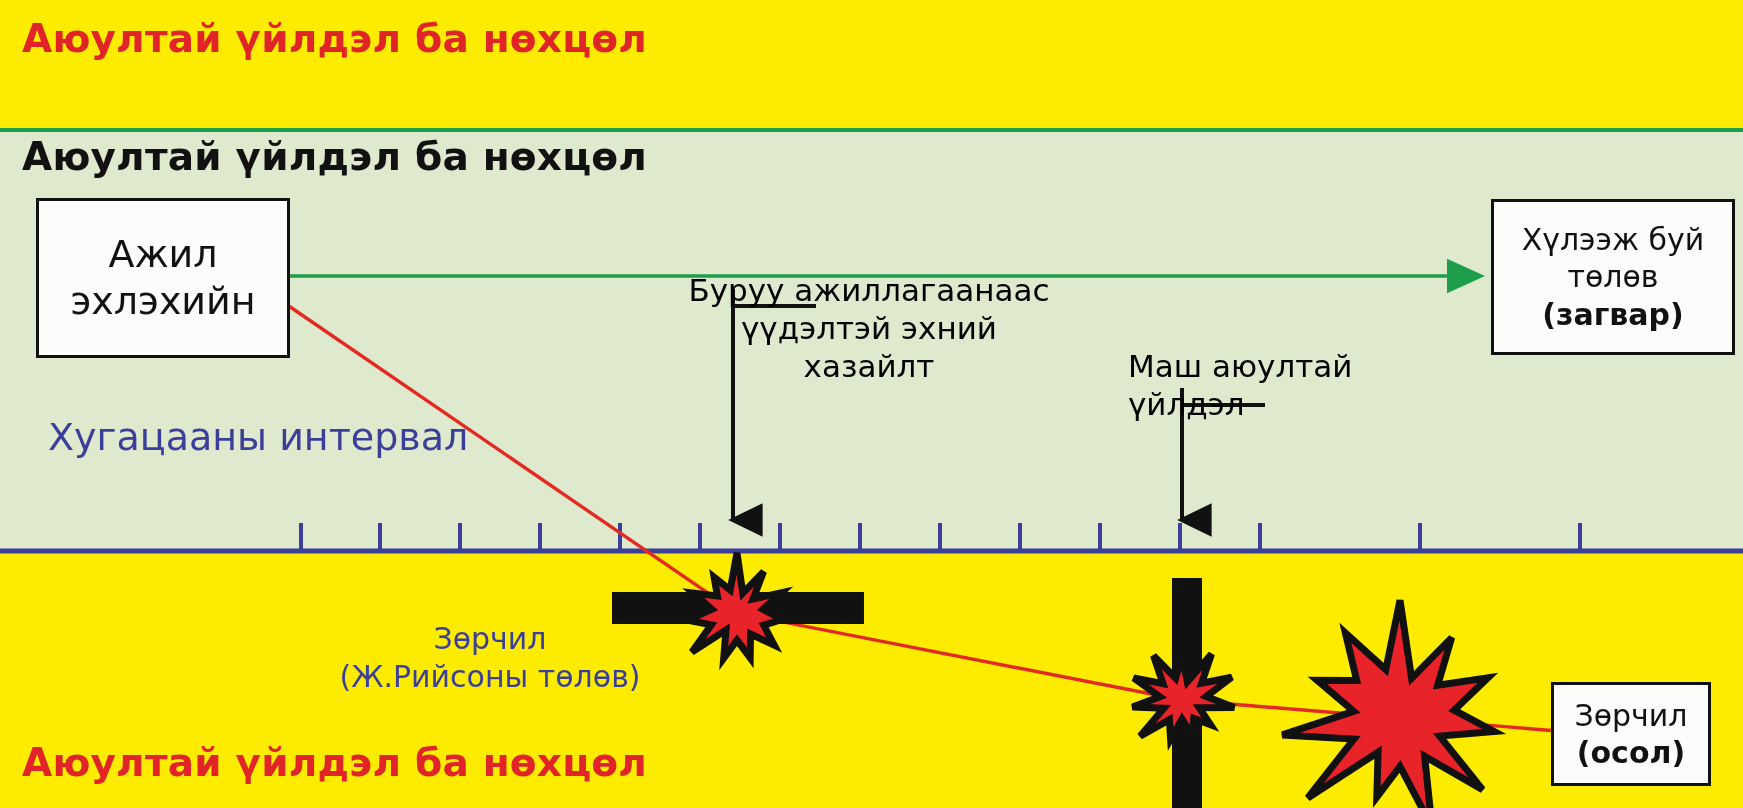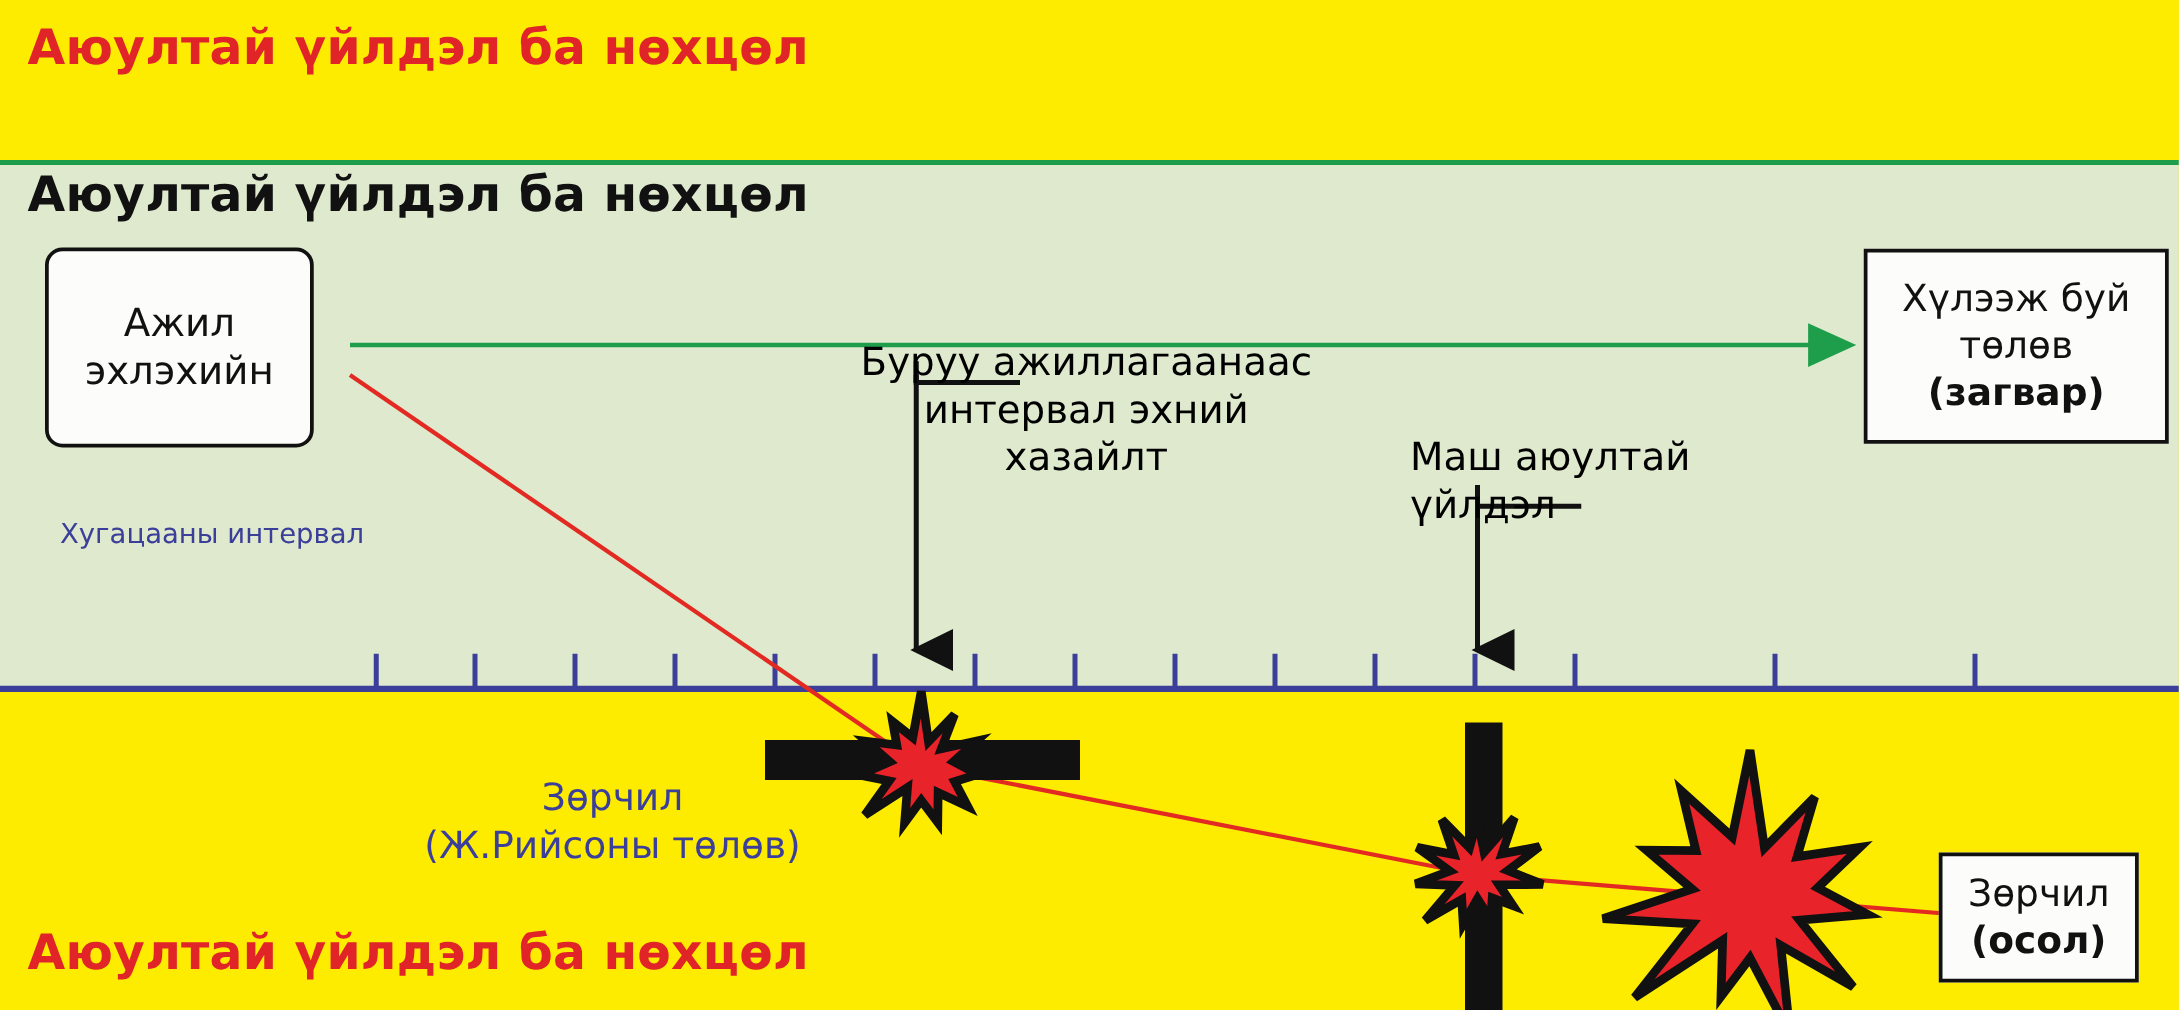--- a/index.html
+++ b/index.html
@@ -44,31 +44,31 @@
     letter-spacing:.2px;white-space:nowrap;
   }
 
   
   .box{
     position:absolute;background:#FCFCFA;border:3px solid #111;
     box-sizing:border-box;display:flex;flex-direction:column;
     align-items:center;justify-content:center;
     color:#111;text-align:center;line-height:1.24;
   }
-  #box-before{left:36px;top:198px;width:215px;height:160px;font-size:31px;padding:4px 6px;border-radius:14px;}
+  #box-before{left:36px;top:198px;width:254px;height:160px;font-size:38px;padding:4px 6px;}
   #box-expected{left:1491px;top:199px;width:244px;height:156px;font-size:30px;padding:4px 6px;text-align:right;}
   #box-accident{left:1551px;top:682px;width:160px;height:104px;font-size:30px;}
   .bold-line{font-weight:bold;}
 
   
   .txt{position:absolute;color:#000000;text-align:center;line-height:1.22;}
   #lbl-deviation{left:672px;top:272px;width:394px;font-size:31px;}
   #lbl-unsafe{left:1128px;top:348px;width:260px;font-size:31px;text-align:left;}
   #lbl-interval{
-    position:absolute;left:48px;top:415px;font-size:22px;color:#3B3F99;
+    position:absolute;left:48px;top:415px;font-size:38px;color:#3B3F99;
     white-space:nowrap;
   }
   #lbl-zorchil{
     position:absolute;left:290px;top:620px;width:400px;
     font-size:30px;color:#3B3F99;text-align:center;line-height:1.28;
   }
 
   
   svg#vec{position:absolute;left:0;top:0;width:1743px;height:808px;overflow:visible;}
 </style>
@@ -150,21 +150,21 @@
     <span class="bold-line">(загвар)</span>
   </div>
 
   <div class="box" id="box-accident">
     <span>Зөрчил</span>
     <span class="bold-line">(осол)</span>
   </div>
 
   <div class="txt" id="lbl-deviation">
     <div>Буруу ажиллагаанаас</div>
-    <div>интервал эхний</div>
+    <div>үүдэлтэй эхний</div>
     <div>хазайлт</div>
   </div>
 
   <div class="txt" id="lbl-unsafe">
     <div>Маш аюултай</div>
     <div>үйлдэл</div>
   </div>
 
   <div id="lbl-interval">Хугацааны интервал</div>
 

